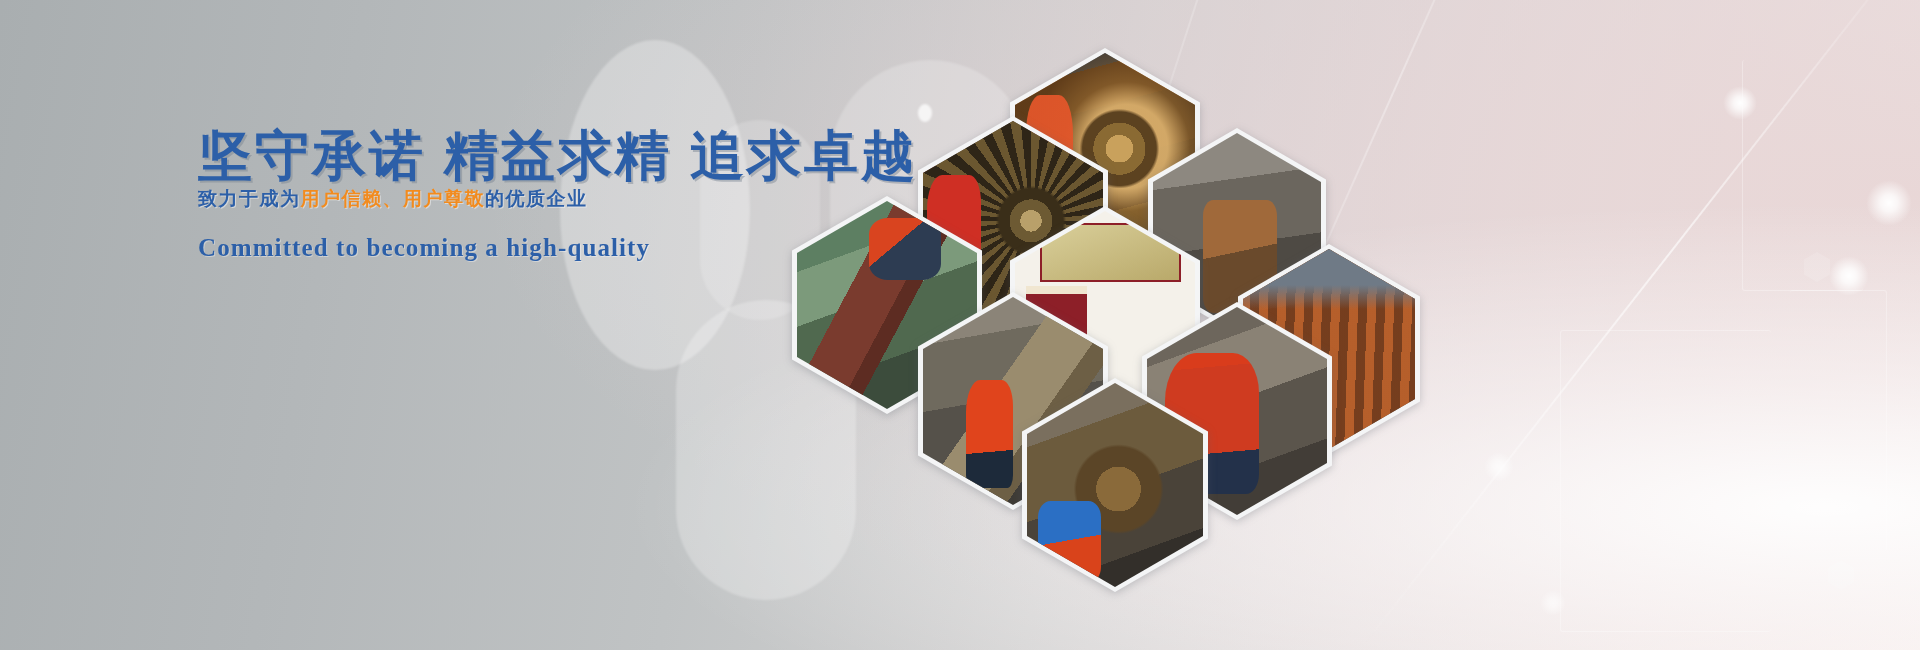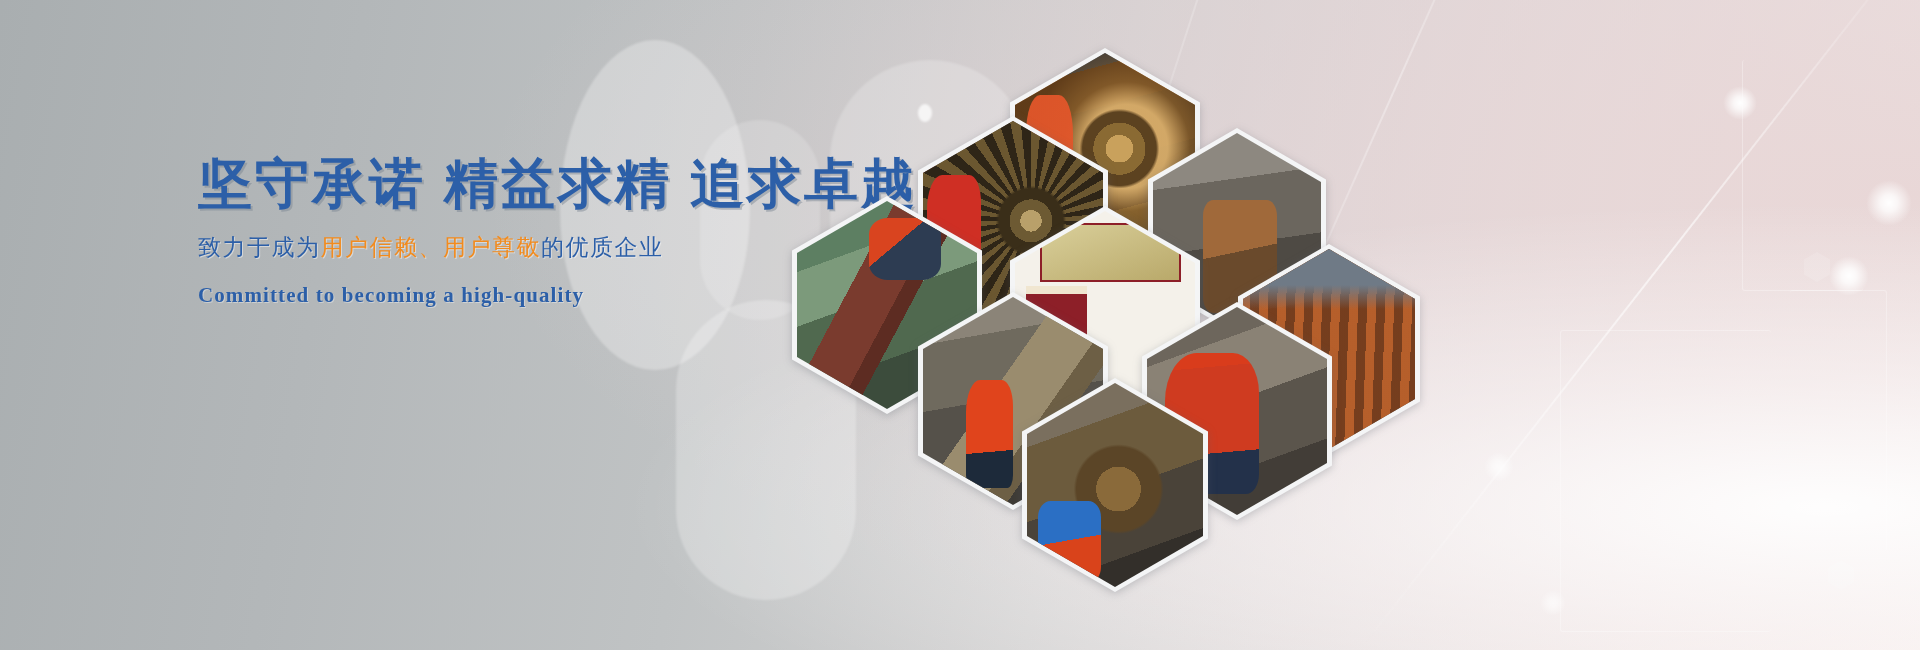--- a/index.html
+++ b/index.html
@@ -32,33 +32,33 @@
 
   
   .wm{position:absolute;background:rgba(255,255,255,.30);filter:blur(1px);}
   .wm-a{left:560px;top:40px;width:190px;height:330px;border-radius:95px 95px 95px 95px / 170px 170px 160px 160px;}
   .wm-b{left:676px;top:300px;width:180px;height:300px;border-radius:90px;background:rgba(255,255,255,.26);}
   .wm-c{left:830px;top:60px;width:200px;height:300px;border-radius:100px;background:rgba(255,255,255,.22);}
   .wm-d{left:700px;top:120px;width:120px;height:200px;border-radius:60px;background:rgba(255,255,255,.18);}
   .wm-dot{left:918px;top:104px;width:14px;height:18px;border-radius:50%;background:rgba(255,255,255,.75);filter:blur(1.2px);}
 
   
-  .textblock{position:absolute;left:198px;top:152px;}
+  .textblock{position:absolute;left:198px;top:124px;}
   .headline{
     font-size:54px;font-weight:700;letter-spacing:3px;color:#2c5fa8;white-space:nowrap;
     text-shadow:2px 2px 0 rgba(120,130,145,.45);line-height:1.15;
   }
   .subline{
-    margin-top:18px;font-size:23px;font-weight:400;letter-spacing:1.5px;color:#2c5fa8;white-space:nowrap;
+    font-size:19px;font-weight:700;letter-spacing:1.5px;color:#2c5fa8;white-space:nowrap;
     text-shadow:1px 1px 0 rgba(255,255,255,.45);
   }
   .subline .hl{color:#f28b1e;}
   .english{
     margin-top:18px;font-family:"Liberation Serif","DejaVu Serif",serif;
-    font-size:21px;font-weight:700;color:#2c5fa8;letter-spacing:1.1px;line-height:1.42;
+    font-size:25px;font-weight:700;color:#2c5fa8;letter-spacing:1.1px;line-height:1.42;
     text-shadow:1px 1px 0 rgba(255,255,255,.35);
   }
 
   
   .collage{position:absolute;left:770px;top:48px;width:660px;height:470px;}
   .hexwrap{
     position:absolute;
     filter:drop-shadow(0 2px 4px rgba(90,95,105,.30));
   }
   .hexwrap .frame{

